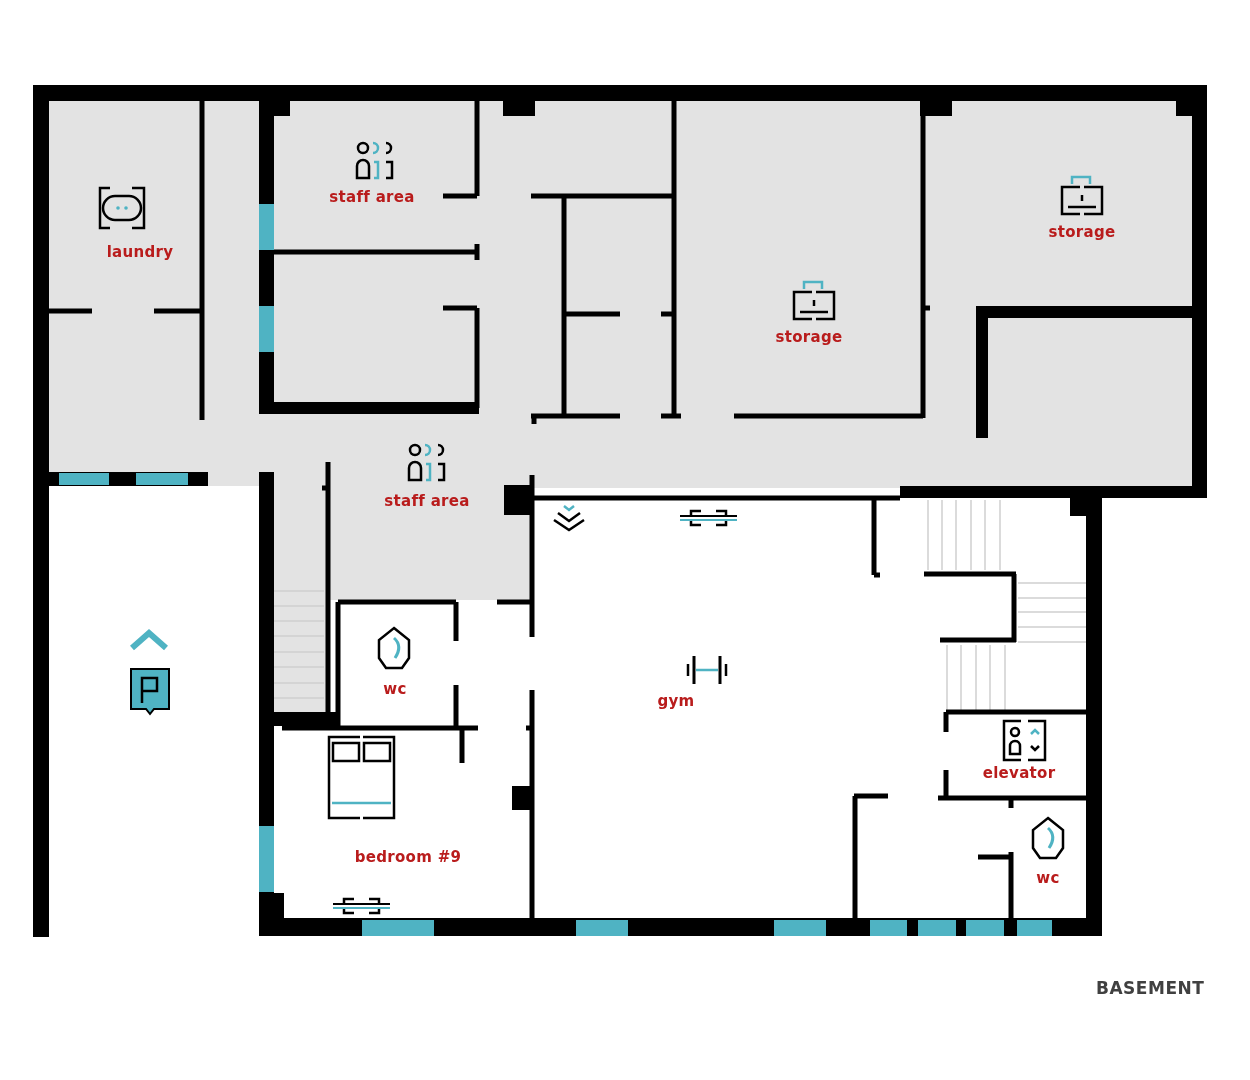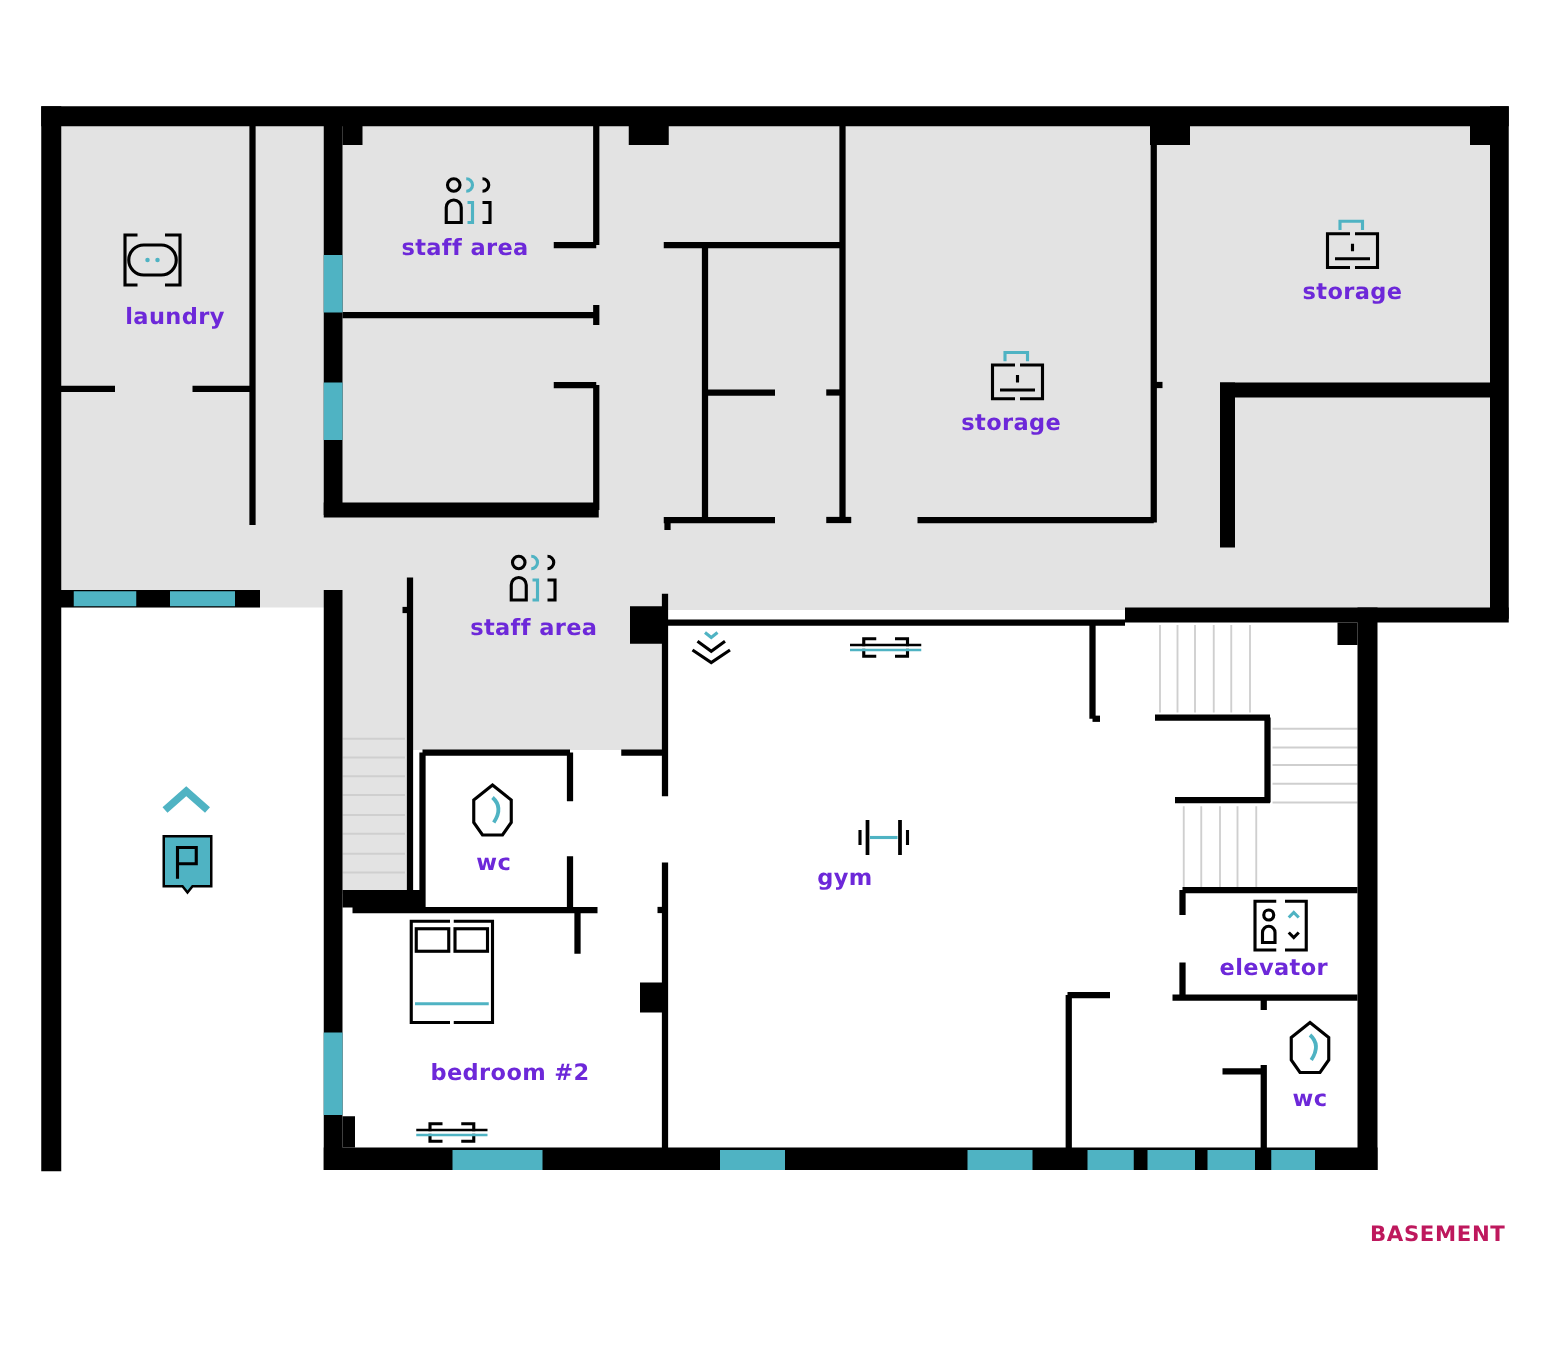--- a/index.html
+++ b/index.html
@@ -1,22 +1,22 @@
 <!DOCTYPE html>
 <html><head>
 <meta charset="utf-8">
 <style>
   html, body { margin: 0; padding: 0; background: #ffffff; }
   body { width: 1250px; height: 1080px; position: relative; overflow: hidden;
          font-family: "DejaVu Sans", "Liberation Sans", sans-serif; }
   #plan { position: absolute; left: 0; top: 0; }
-  .room-label { position: absolute; font-size: 18px; font-weight: 600; color: #6d28d9;
+  .room-label { position: absolute; font-size: 15px; font-weight: 600; color: #b91c1c;
                 transform: translateX(-50%); white-space: nowrap; letter-spacing: 0.3px; }
   .floor-label { position: absolute; left: 1096px; top: 978px; font-size: 17px; font-weight: 700;
-                 color: #be185d; letter-spacing: 0.5px; }
+                 color: #404040; letter-spacing: 0.5px; }
   svg .wall { fill: #000000; }
   svg .thin { stroke: #000000; stroke-width: 5; fill: none; }
   svg .win { fill: #4fb3c3; }
   svg .stair { stroke: #cfcfcf; stroke-width: 1.5; }
 </style>
 </head>
 <body>
 
 <svg id="plan" width="1250" height="1080" viewBox="0 0 1250 1080" xmlns="http://www.w3.org/2000/svg">
 
@@ -243,18 +243,18 @@
     <path d="M28 26 L32 30 L36 26" stroke="#000" stroke-width="2.5" fill="none"></path>
   </g>
 </svg>
 
 <div class="room-label" style="left:140px; top:243px;">laundry</div>
 <div class="room-label" style="left:372px; top:188px;">staff area</div>
 <div class="room-label" style="left:809px; top:328px;">storage</div>
 <div class="room-label" style="left:1082px; top:223px;">storage</div>
 <div class="room-label" style="left:427px; top:492px;">staff area</div>
 <div class="room-label" style="left:395px; top:680px;">wc</div>
-<div class="room-label" style="left:408px; top:848px;">bedroom #2</div>
+<div class="room-label" style="left:408px; top:848px;">bedroom #9</div>
 <div class="room-label" style="left:676px; top:692px;">gym</div>
 <div class="room-label" style="left:1019px; top:764px;text-align:center;">elevator</div>
 <div class="room-label" style="left:1048px; top:869px;">wc</div>
 
 <div class="floor-label">BASEMENT</div>
 
 </body></html>

